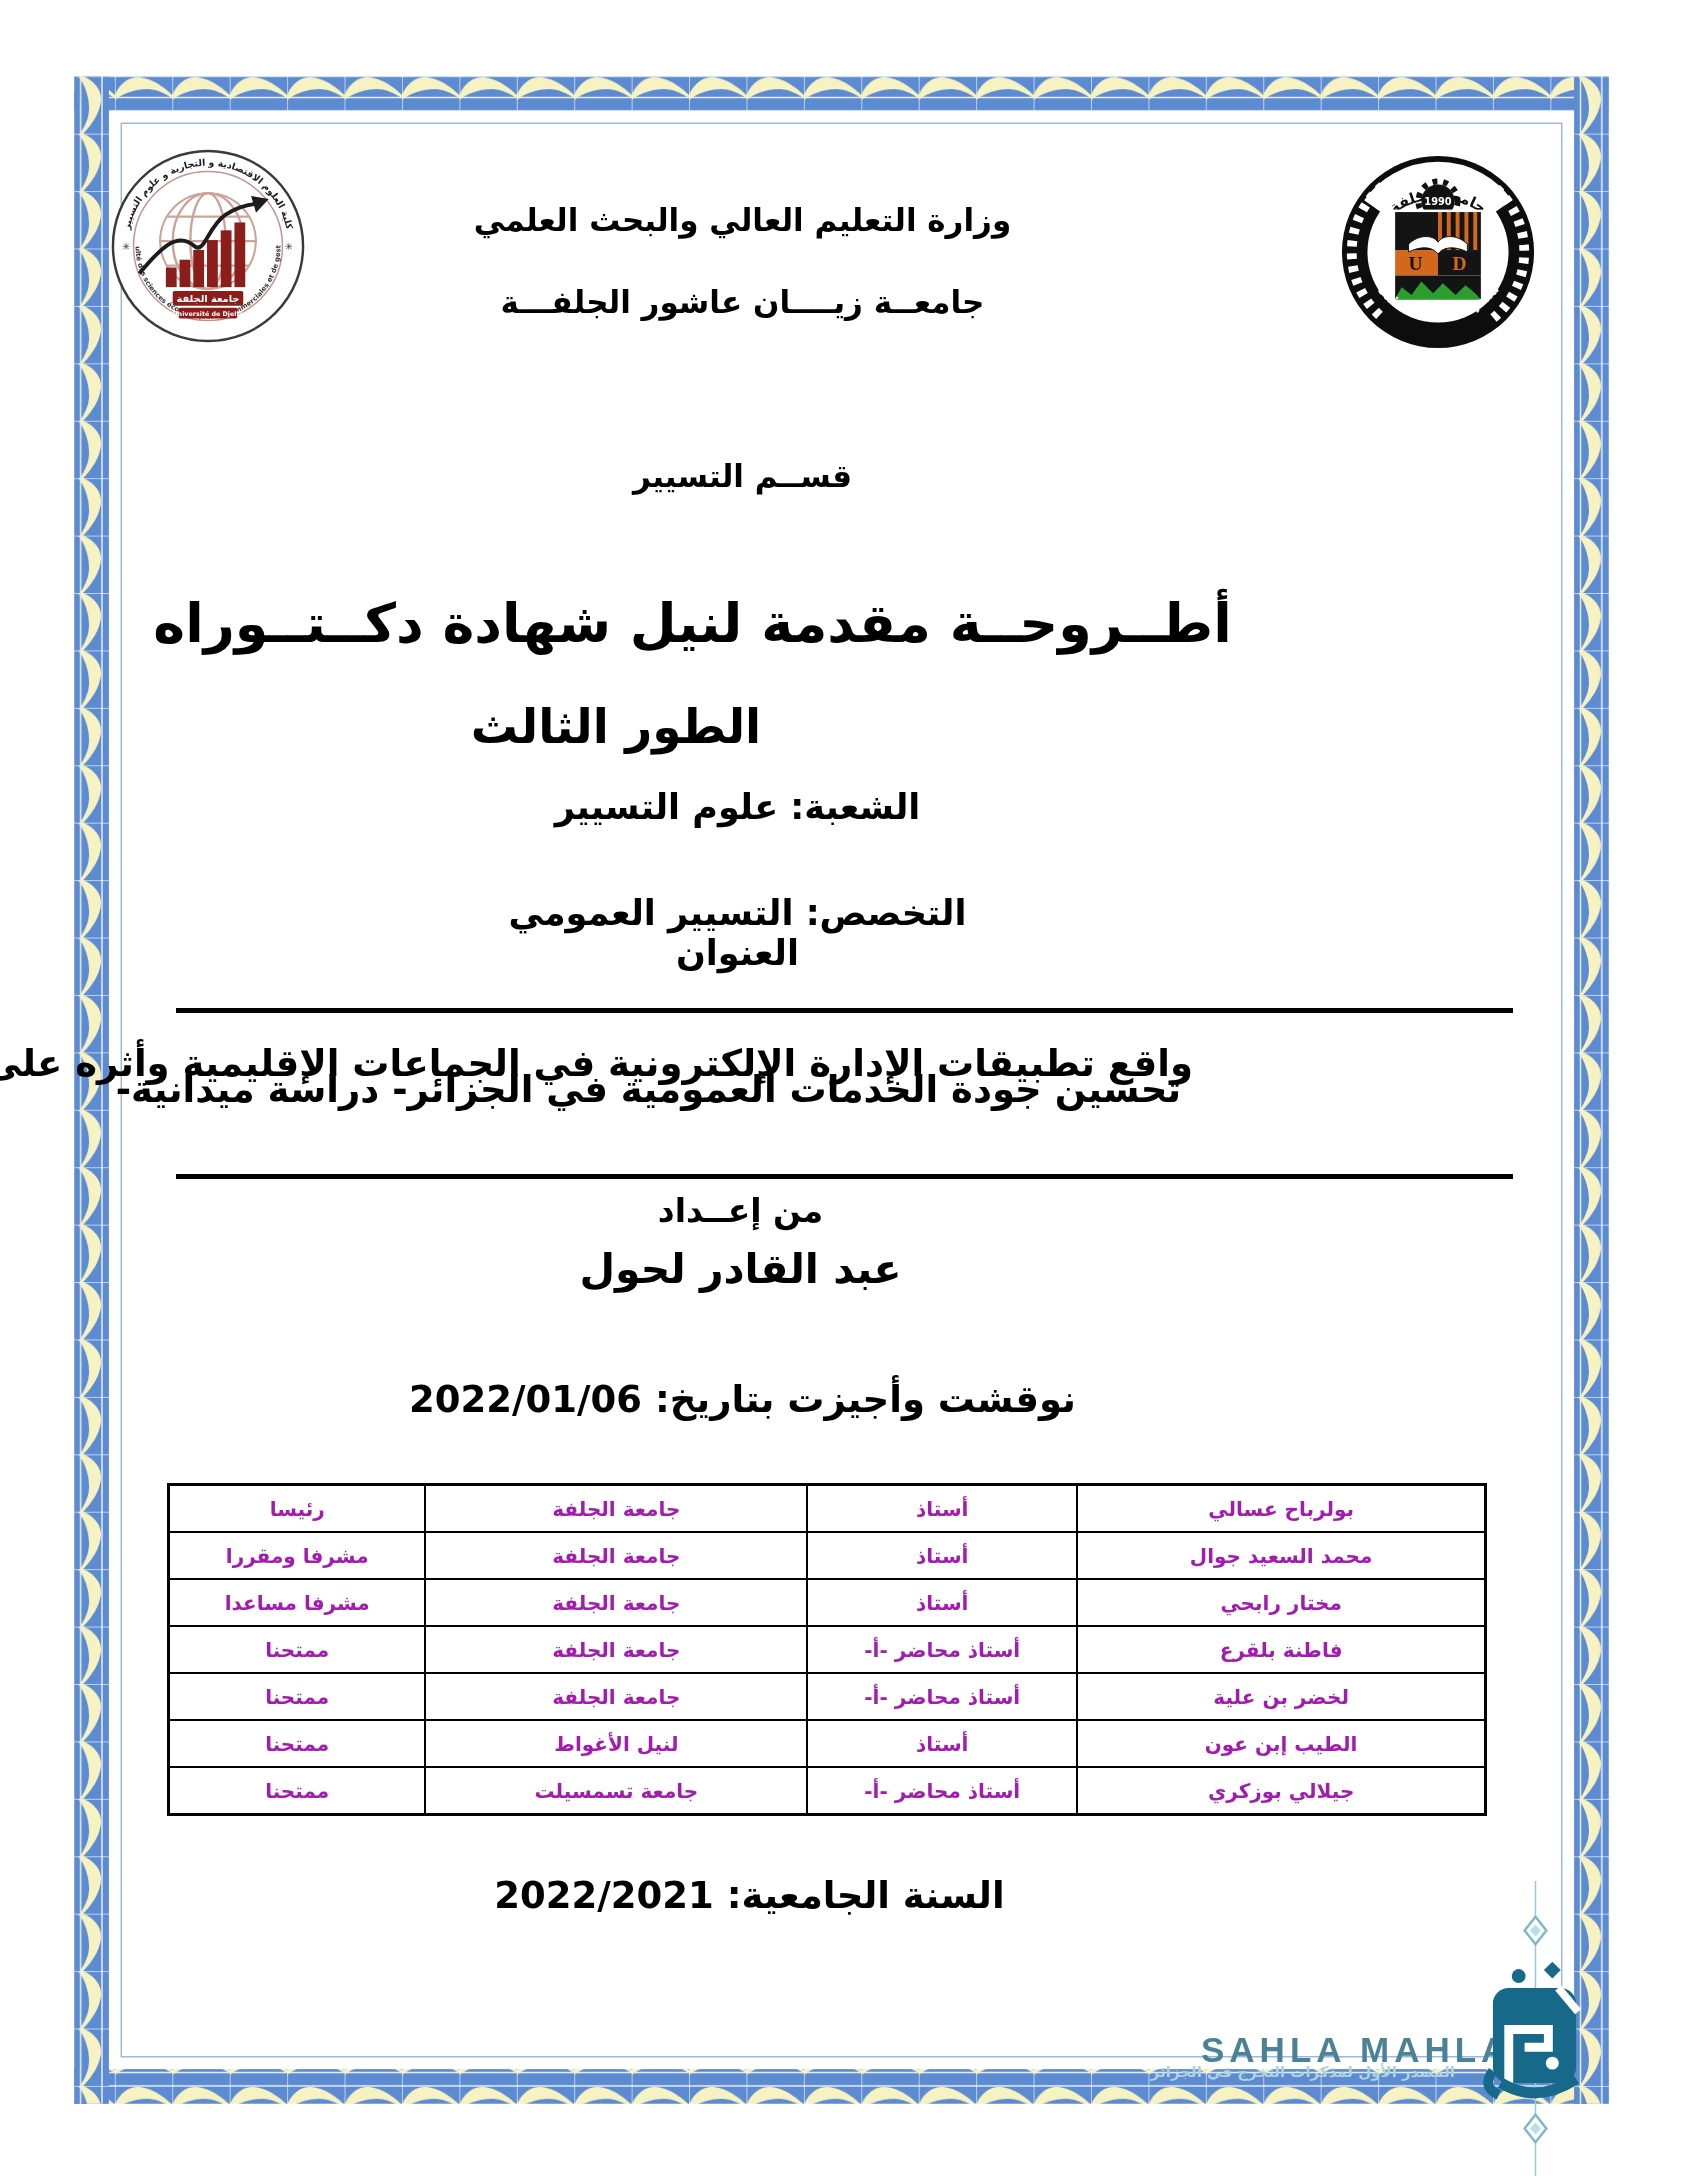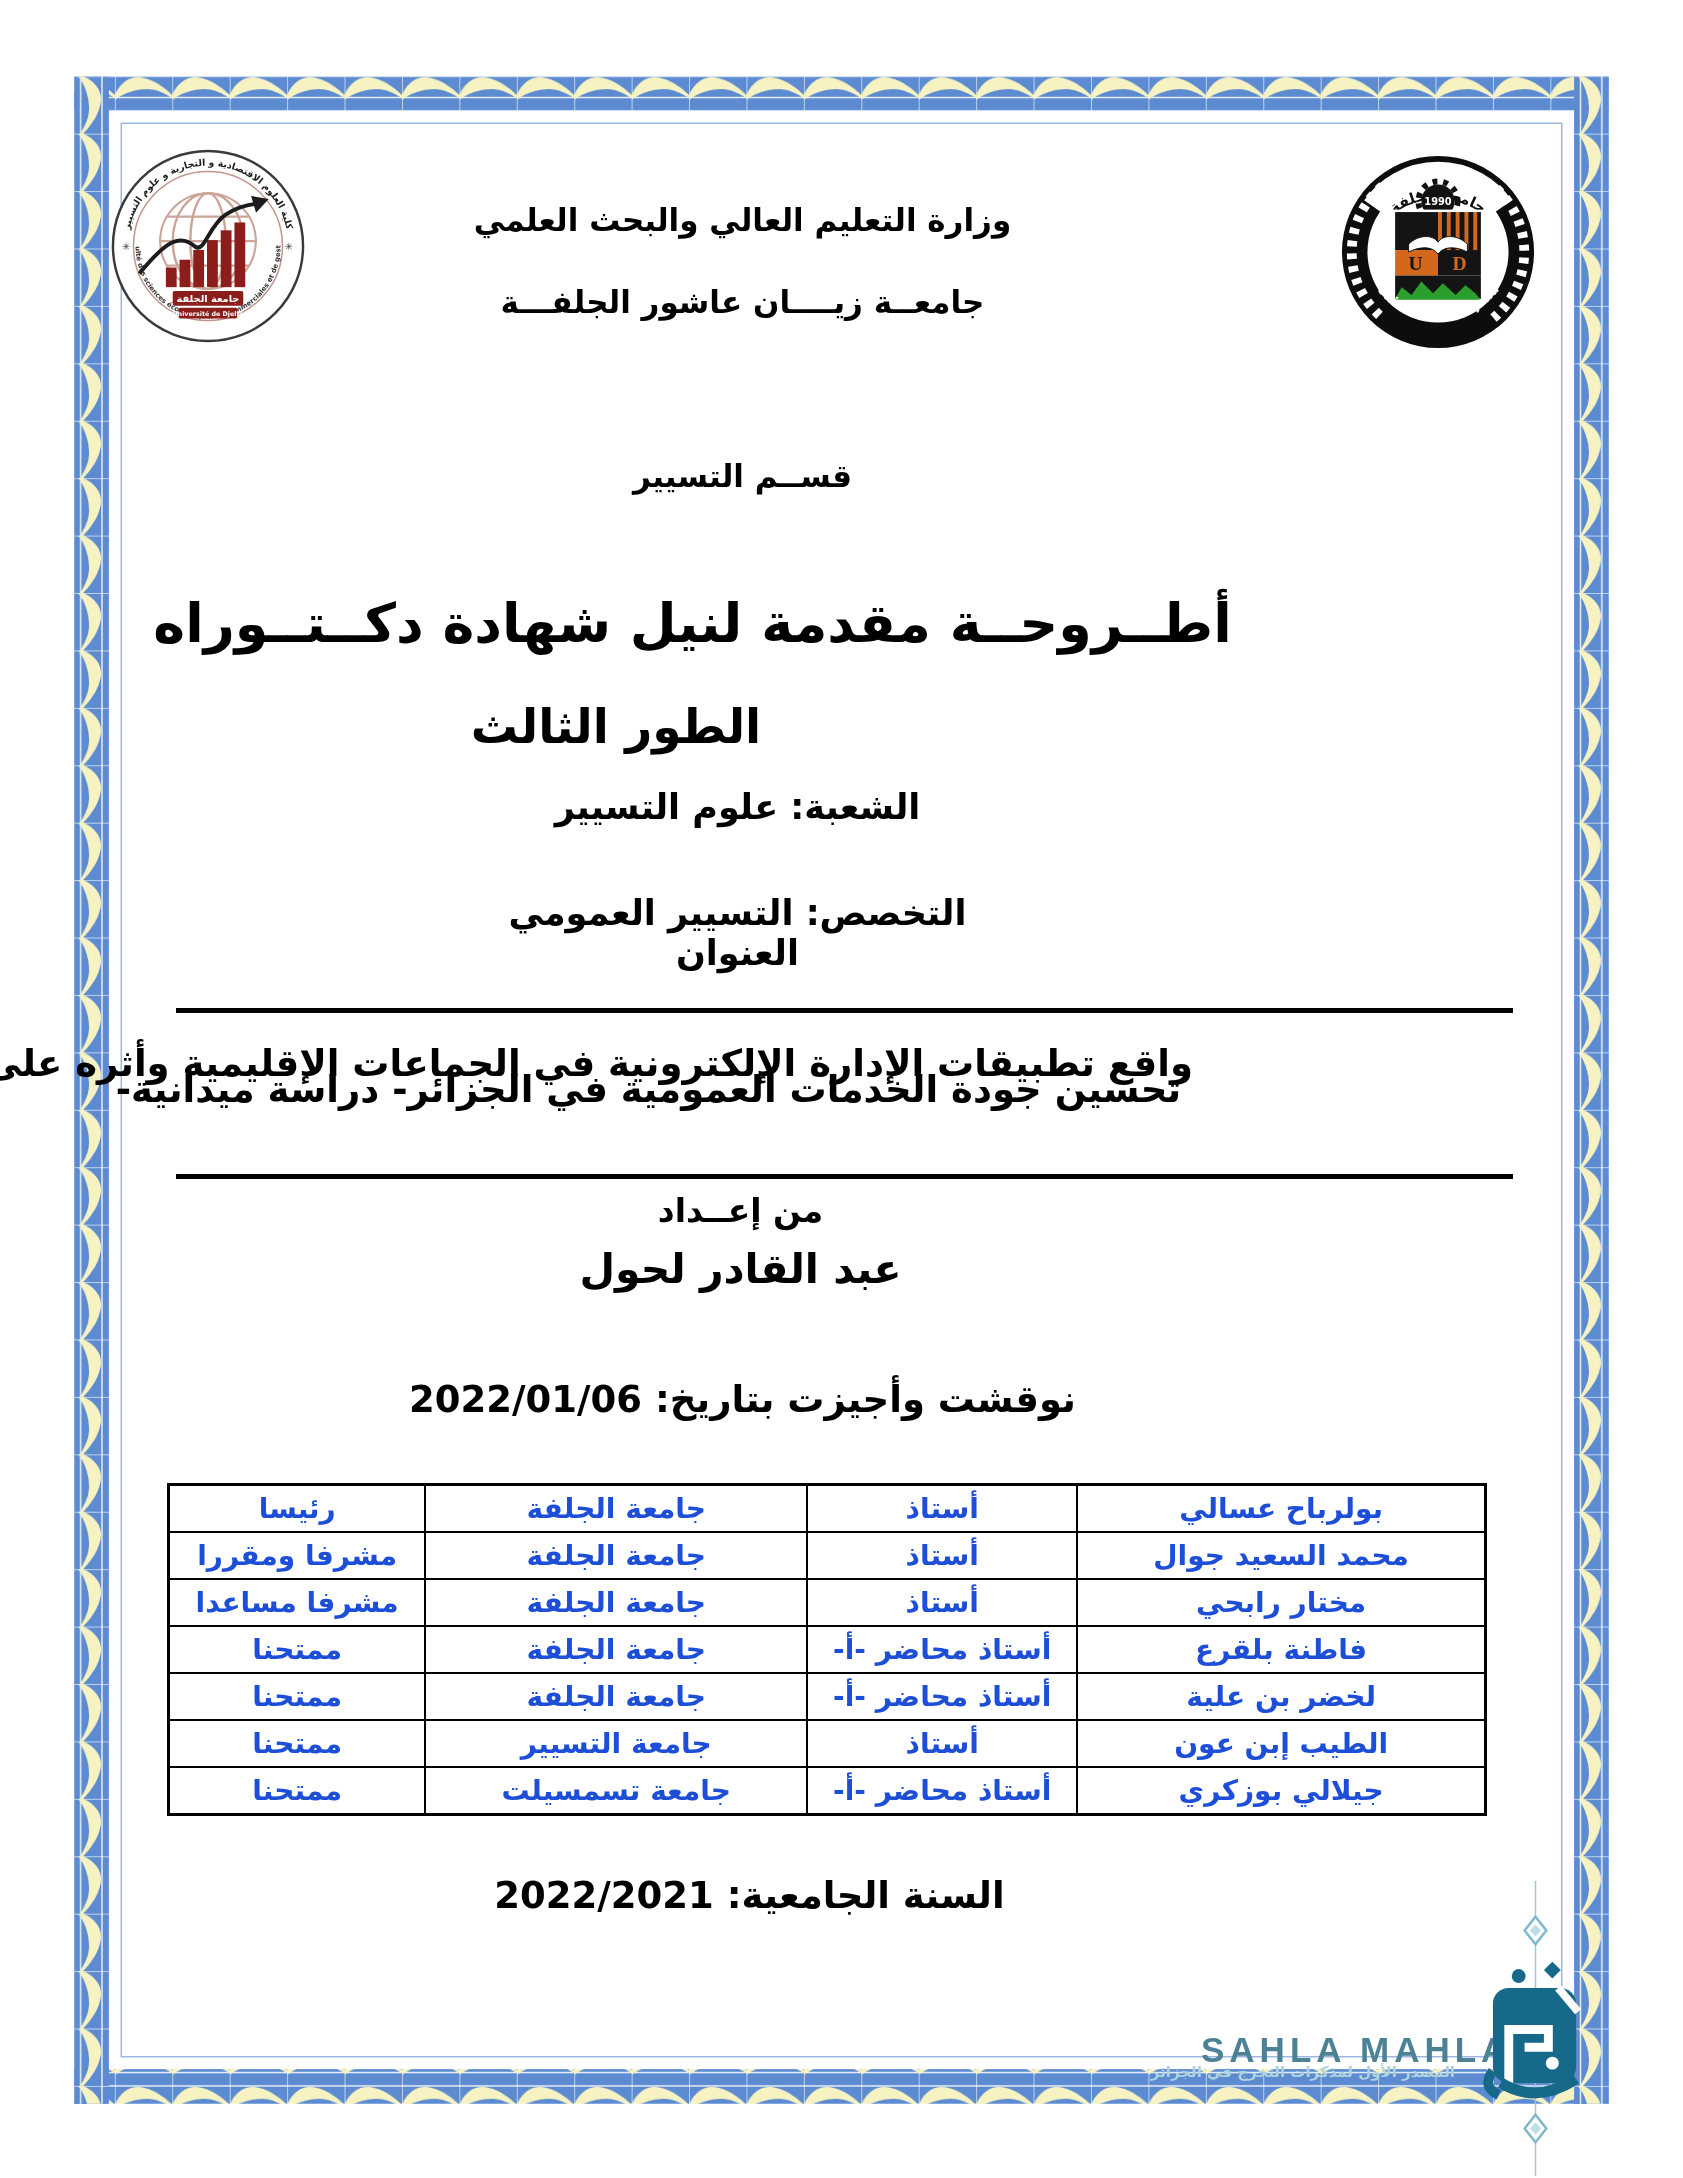--- a/index.html
+++ b/index.html
@@ -14,21 +14,21 @@
   }
   .rule{position:absolute;height:5px;background:#000;}
   .ltr{direction:ltr;unicode-bidi:embed;}
   table.jury{
     position:absolute;left:167px;top:1483px;width:1320px;
     border-collapse:collapse;direction:rtl;table-layout:fixed;
     border:3px solid #000;
   }
   table.jury td{
     border:2px solid #000;height:45px;text-align:center;vertical-align:middle;
-    font-weight:bold;font-size:28px;color:#1d4ed8;padding:0 6px;overflow:hidden;
+    font-weight:bold;font-size:20px;color:#a21caf;padding:0 6px;overflow:hidden;
     white-space:nowrap;
   }
   .wm-brand{
     position:absolute;left:1201px;top:2030px;width:297px;text-align:center;
     font-family:"Liberation Sans",sans-serif;font-weight:bold;font-size:35px;
     letter-spacing:5px;color:#4b8296;white-space:nowrap;
   }
   .wm-tagline{
     position:absolute;left:1158px;top:2063px;width:297px;text-align:center;
     direction:rtl;font-size:15px;font-weight:bold;color:#aed3de;white-space:nowrap;
@@ -217,21 +217,21 @@
       </tr>
       <tr>
         <td>لخضر بن علية</td>
         <td>أستاذ محاضر -أ-</td>
         <td>جامعة الجلفة</td>
         <td>ممتحنا</td>
       </tr>
       <tr>
         <td>الطيب إبن عون</td>
         <td>أستاذ</td>
-        <td>جامعة التسيير</td>
+        <td>لنيل الأغواط</td>
         <td>ممتحنا</td>
       </tr>
       <tr>
         <td>جيلالي بوزكري</td>
         <td>أستاذ محاضر -أ-</td>
         <td>جامعة تسمسيلت</td>
         <td>ممتحنا</td>
       </tr>
     </tbody>
   </table>

